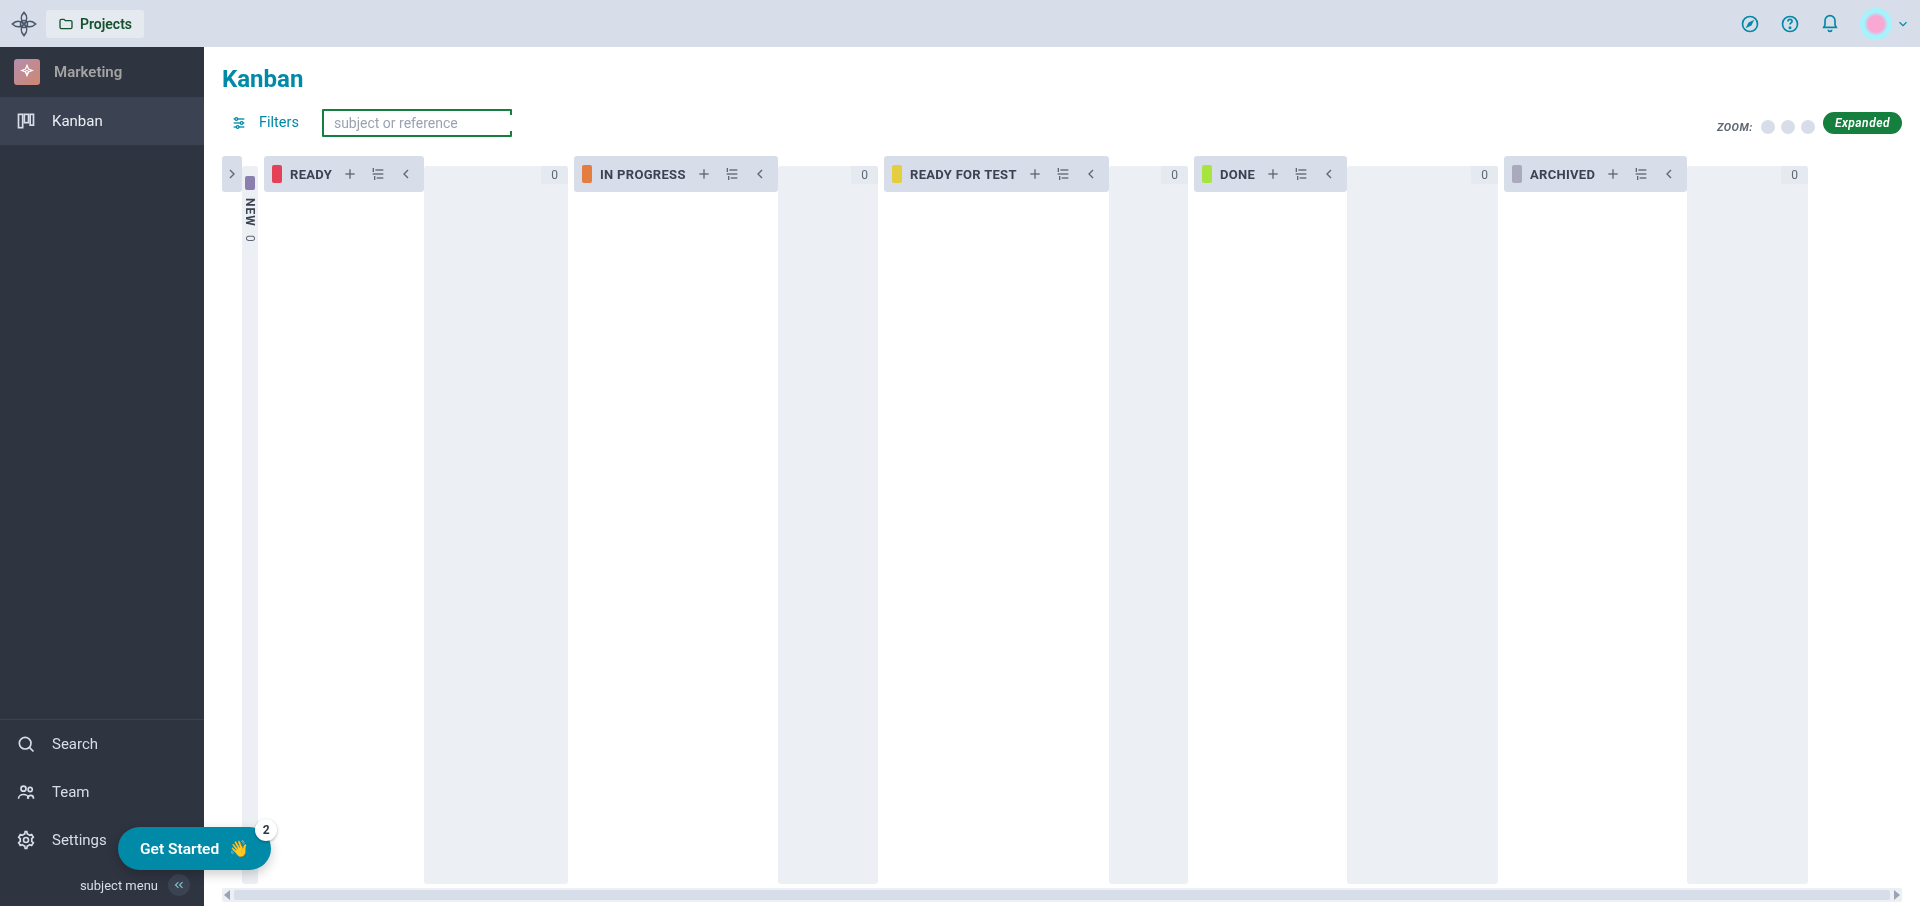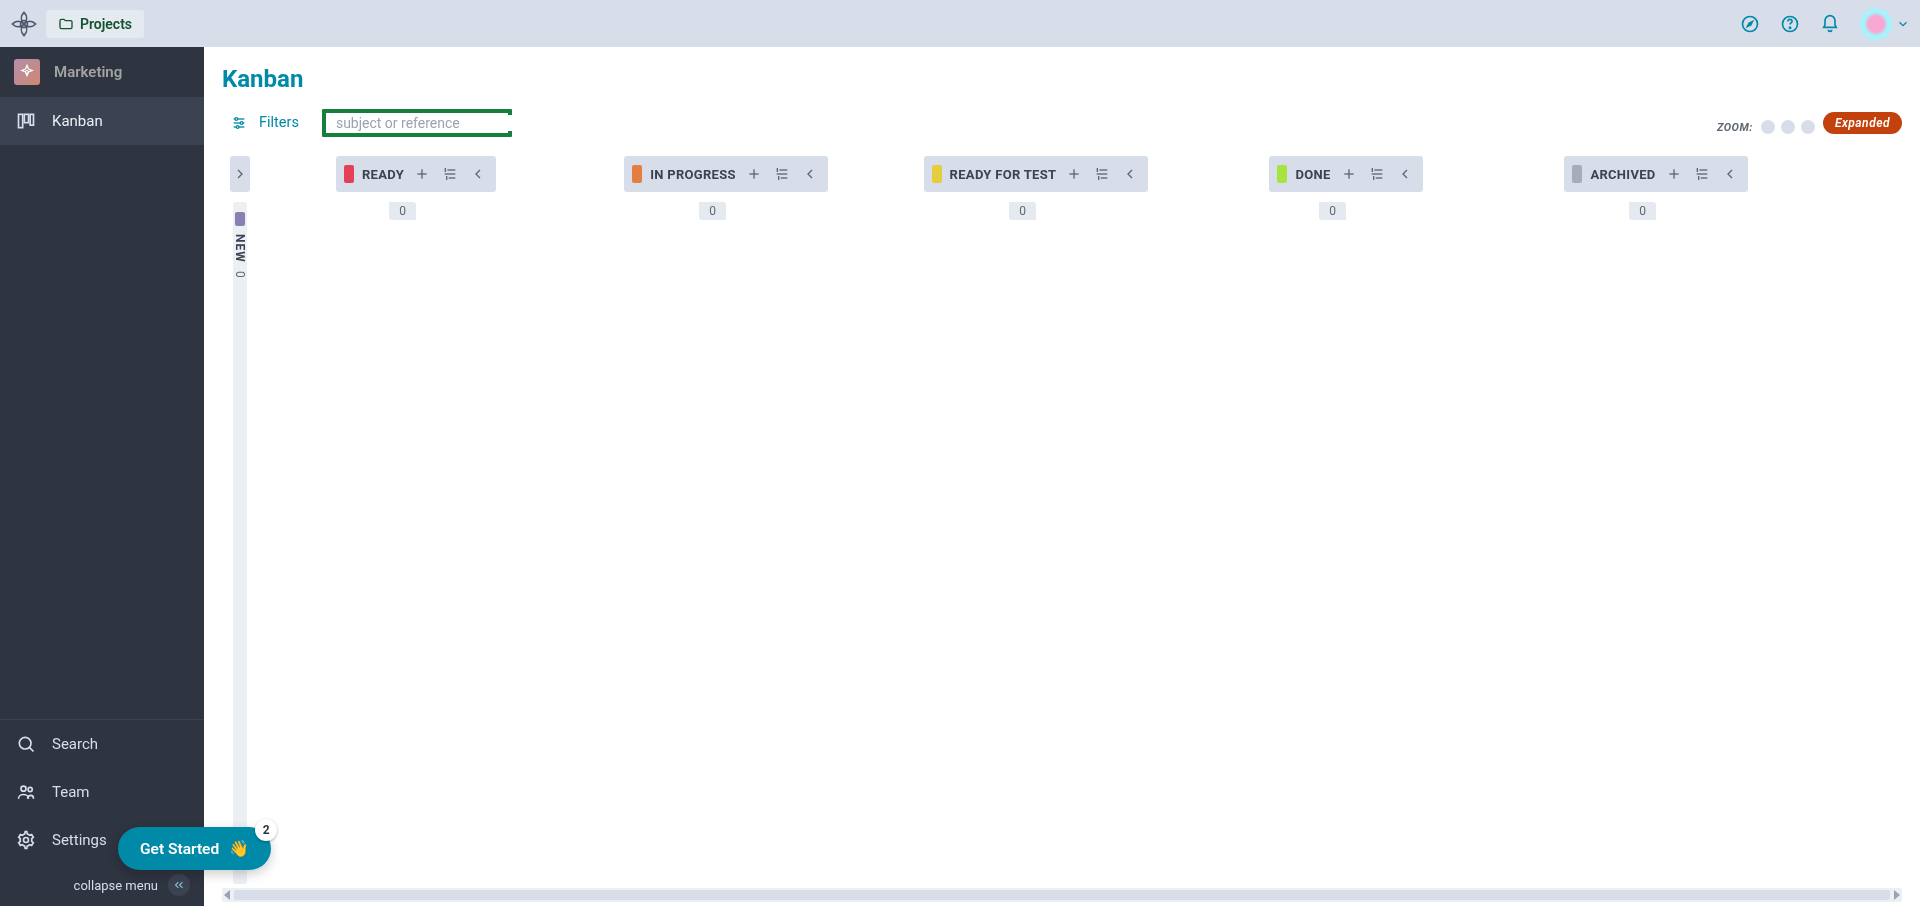--- a/index.html
+++ b/index.html
@@ -131,21 +131,21 @@
     display: flex; align-items: center; gap: 12px;
     color: #008aa8;
     font-size: 14.5px;
     cursor: pointer;
     padding: 6px 8px;
     border: 1px solid transparent;
   }
   .filters-btn svg { width: 16px; height: 16px; }
   .search-box {
     display: flex; align-items: center;
-    border: 4px solid #15803d;
+    border: 2px solid #15803d;
     border-radius: 1px;
     padding: 0 10px;
     height: 28px;
     width: 190px;
   }
   .search-box input {
     border: none; outline: none; flex: 1;
     font-size: 14px; color: #4c566a;
   }
   .search-box input::placeholder { color: #9aa3b2; }
@@ -153,21 +153,21 @@
   .toolbar-spacer { flex: 1; }
   .zoom-group {
     display: flex; align-items: flex-end; gap: 8px;
     font-size: 11px; font-weight: 700; letter-spacing: .5px;
     color: #5e6773;
     font-style: italic;
   }
   .zoom-dots { display:flex; gap:6px; }
   .zoom-dot { width:14px; height:14px; border-radius:50%; background:#d8dee9; cursor:pointer; }
   .zoom-pill {
-    background: #c2410c; color: #fff;
+    background: #15803d; color: #fff;
     padding: 4px 12px; border-radius: 999px;
     font-size: 12px; font-weight: 600;
     cursor: pointer;
   }
 
   
   .board-wrap {
     flex: 1;
     display: flex;
     flex-direction: column;
@@ -178,22 +178,21 @@
     flex: 1;
     display: flex;
     gap: 6px;
     min-height: 0;
     overflow: hidden;
   }
   .col {
     width: 304px;
     flex-shrink: 0;
     display: flex;
-    flex-direction: column;
-    align-items: center;
+    flex-direction: row;
   }
   .col.collapsed {
     width: 36px;
   }
   .col-header {
     height: 36px;
     background: #d8dee9;
     border-radius: 3px;
     display: flex; align-items: center;
     padding: 0 8px;
@@ -389,21 +388,21 @@
       <div class="side-item">
         <div class="nav-icon">
           <svg viewBox="0 0 24 24" fill="none" stroke="currentColor" stroke-width="2">
               <circle cx="12" cy="12" r="3"></circle>
               <path d="M19 12a7 7 0 00-.2-1.7l2-1.5-2-3.4-2.3 1a7 7 0 00-3-1.7L13 2h-2l-.5 2.7a7 7 0 00-3 1.7l-2.3-1-2 3.4 2 1.5A7 7 0 005 12c0 .6.1 1.1.2 1.7l-2 1.5 2 3.4 2.3-1a7 7 0 003 1.7L11 22h2l.5-2.7a7 7 0 003-1.7l2.3 1 2-3.4-2-1.5c.1-.6.2-1.1.2-1.7z"></path>
             </svg>
         </div>
         <span>Settings</span>
       </div>
       <div class="collapse-row">
-        <span>collapse menu</span>
+        <span>subject menu</span>
         <div class="collapse-icon">
           <svg viewBox="0 0 24 24" fill="none" stroke="currentColor" stroke-width="2">
               <polyline points="11 17 6 12 11 7"></polyline>
               <polyline points="18 17 13 12 18 7"></polyline>
             </svg>
         </div>
       </div>
     </div>
   </div>
 

